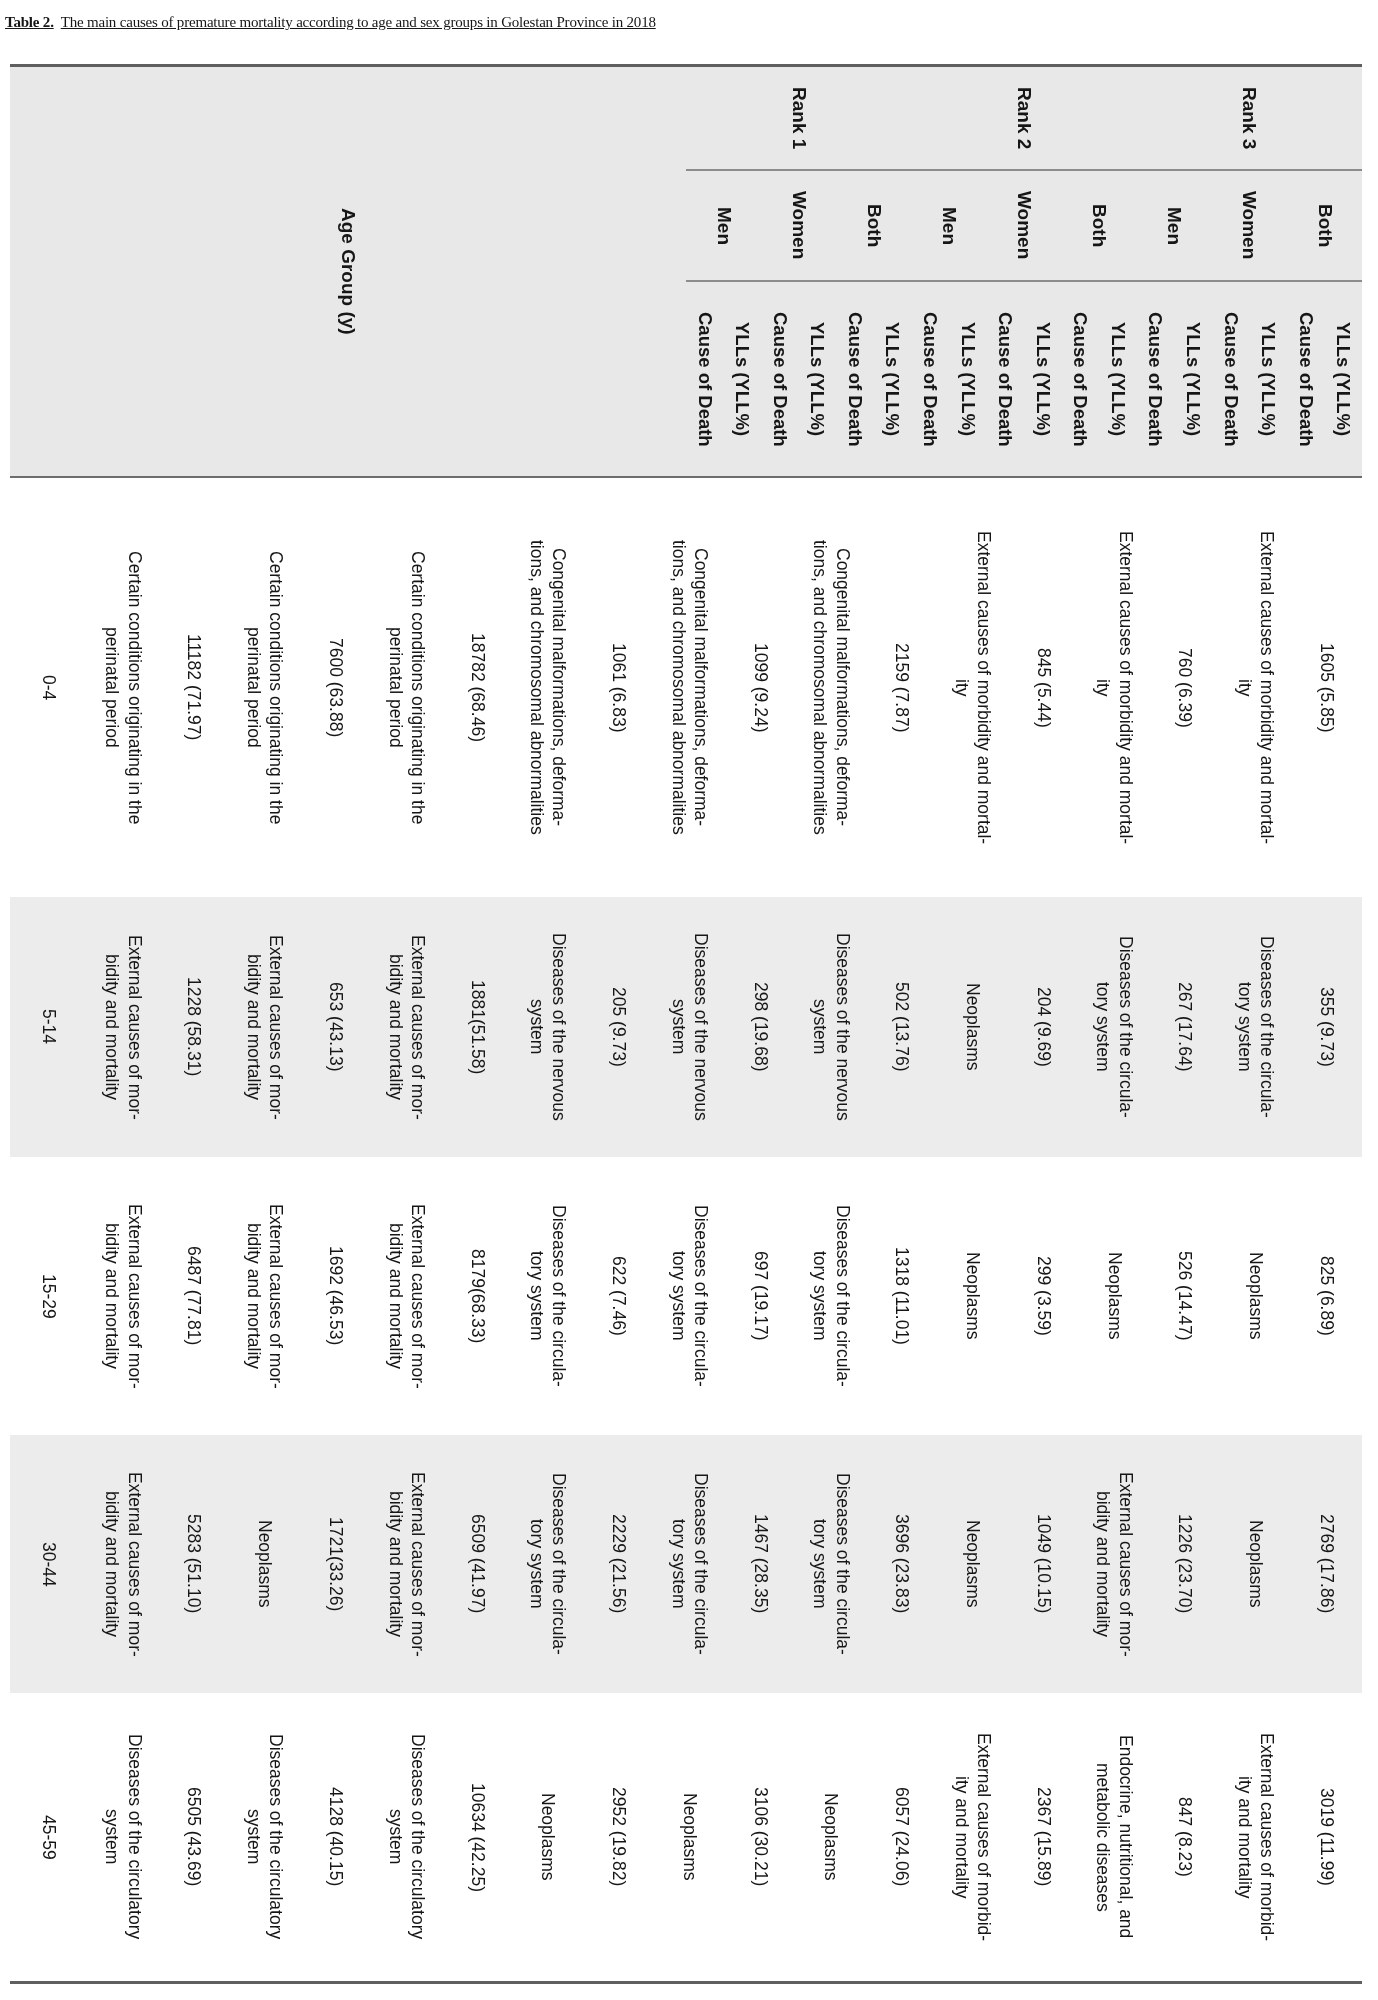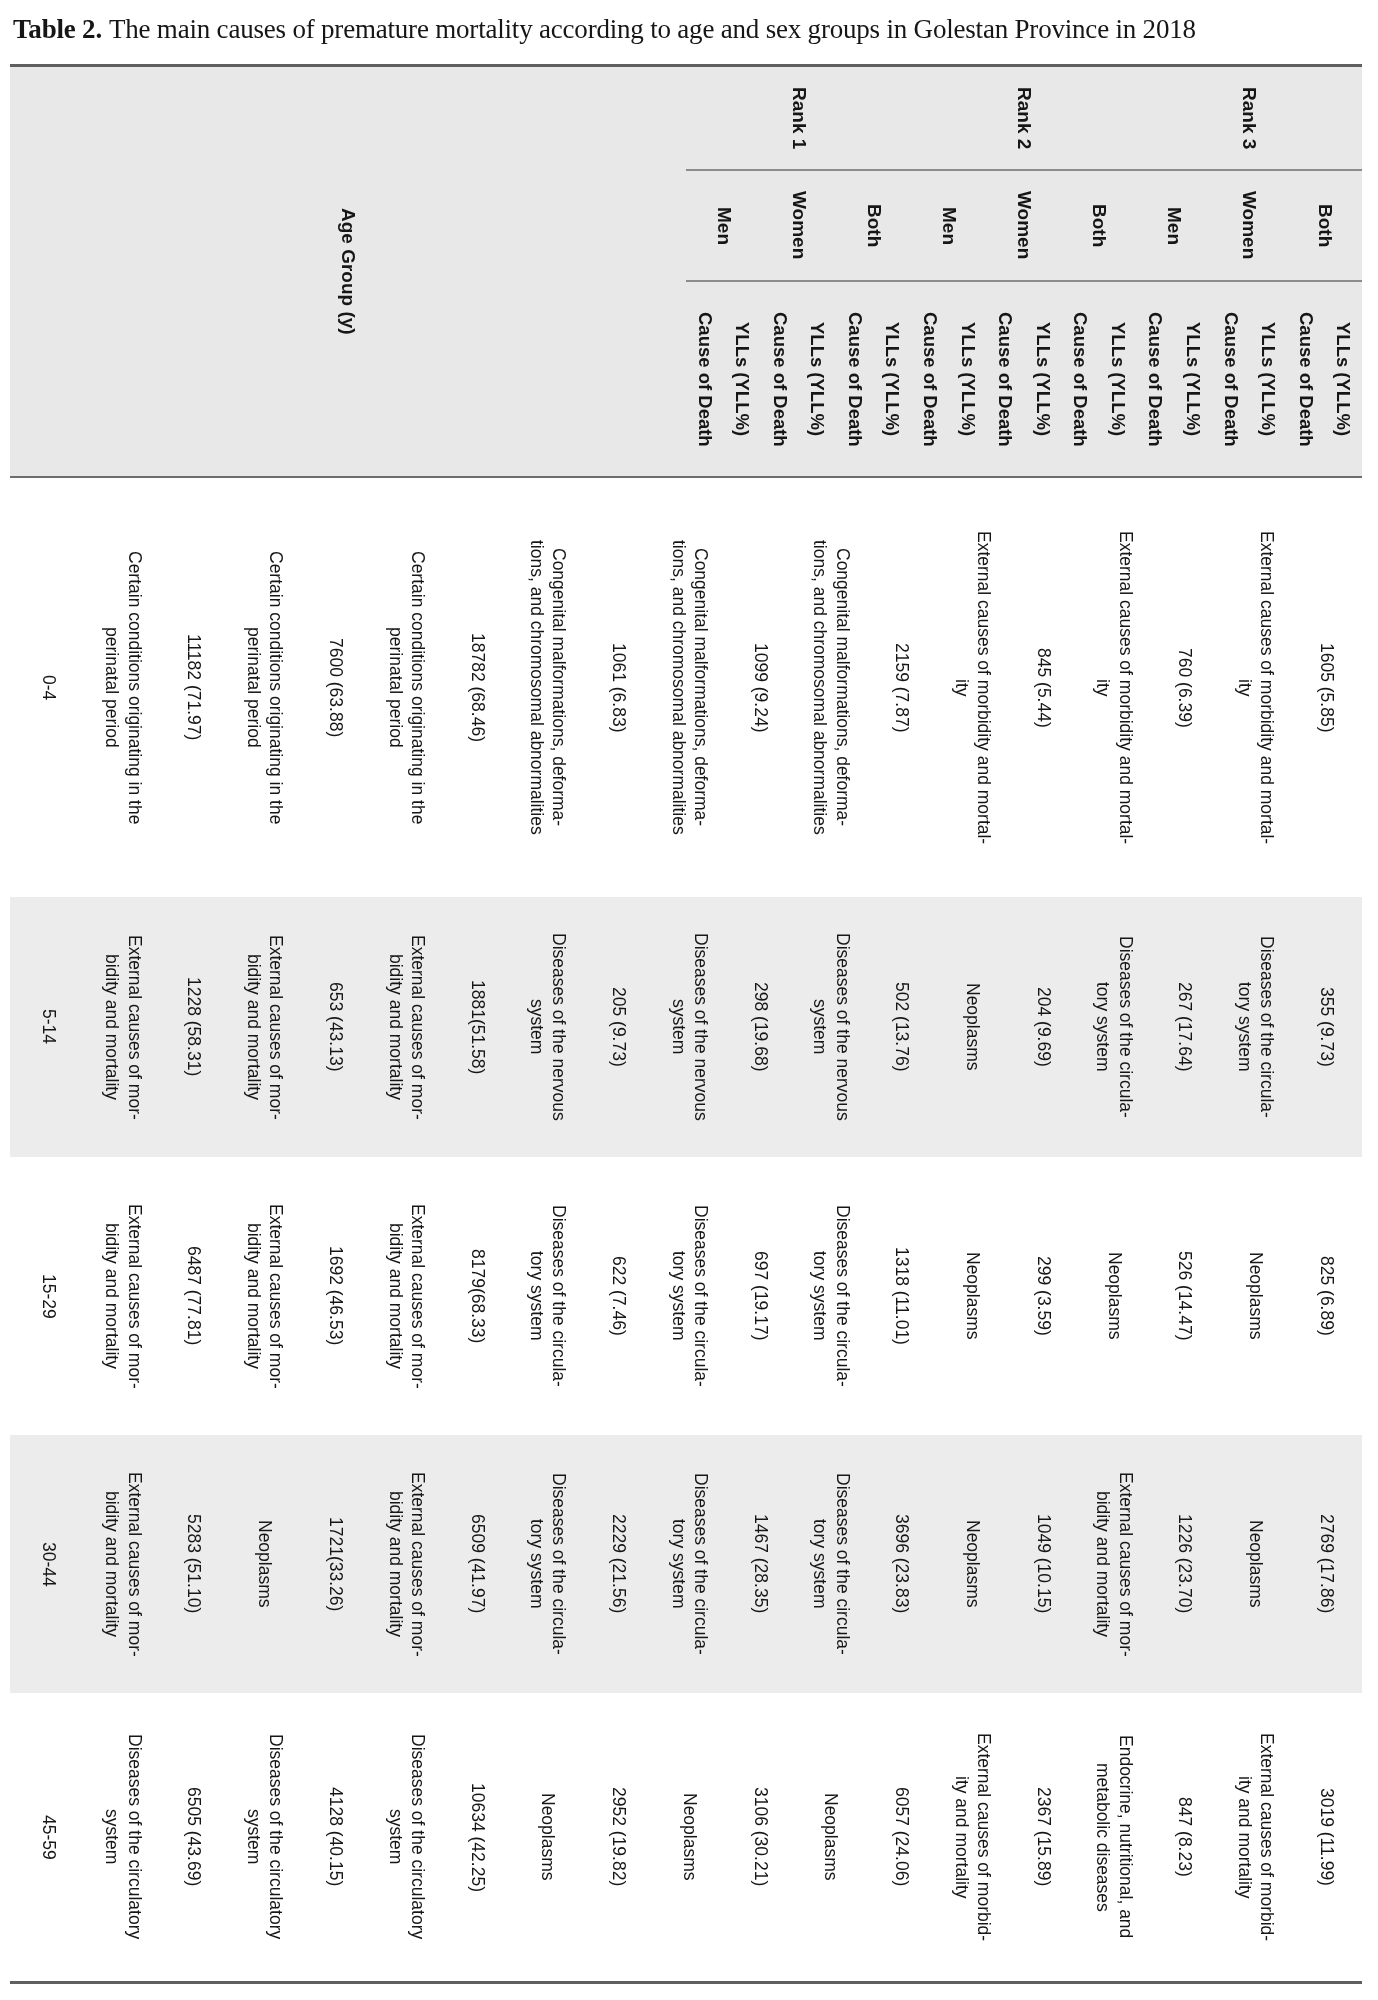--- a/index.html
+++ b/index.html
@@ -1,19 +1,19 @@
 <!DOCTYPE html>
 <html><head>
 <meta charset="utf-8">
 <style>
   html,body{margin:0;padding:0;}
   body{width:1378px;height:2000px;background:#ffffff;position:relative;overflow:hidden;
        font-family:"Liberation Sans",sans-serif;color:#161616;}
-  .caption{position:absolute;left:13px;top:14px;width:1340px;
-           font-family:"Liberation Serif",serif;font-size:27px;letter-spacing:-0.2px;}
+  .caption{position:absolute;left:5px;top:14px;width:1340px;
+           font-family:"Liberation Serif",serif;font-size:15px;letter-spacing:-0.2px;text-decoration:underline;}
   .caption .lbl{font-weight:bold;margin-right:7px;}
   .tbl{position:absolute;left:10px;top:64px;width:1352px;
        border-top:3px solid #5f5f5f;border-bottom:3px solid #5f5f5f;}
   .hdr{display:flex;height:411px;background:#e8e8e8;border-bottom:2px solid #6d6d6d;box-sizing:border-box;}
   .agehdr{width:78px;flex:none;}
   .hright{flex:1;display:flex;flex-direction:column;min-width:0;}
   .hrow{display:flex;box-sizing:border-box;}
   .rankrow{height:104px;border-bottom:2px solid #8c8c8c;}
   .sexrow{height:111px;border-bottom:2px solid #8c8c8c;}
   .measrow{flex:1;}

